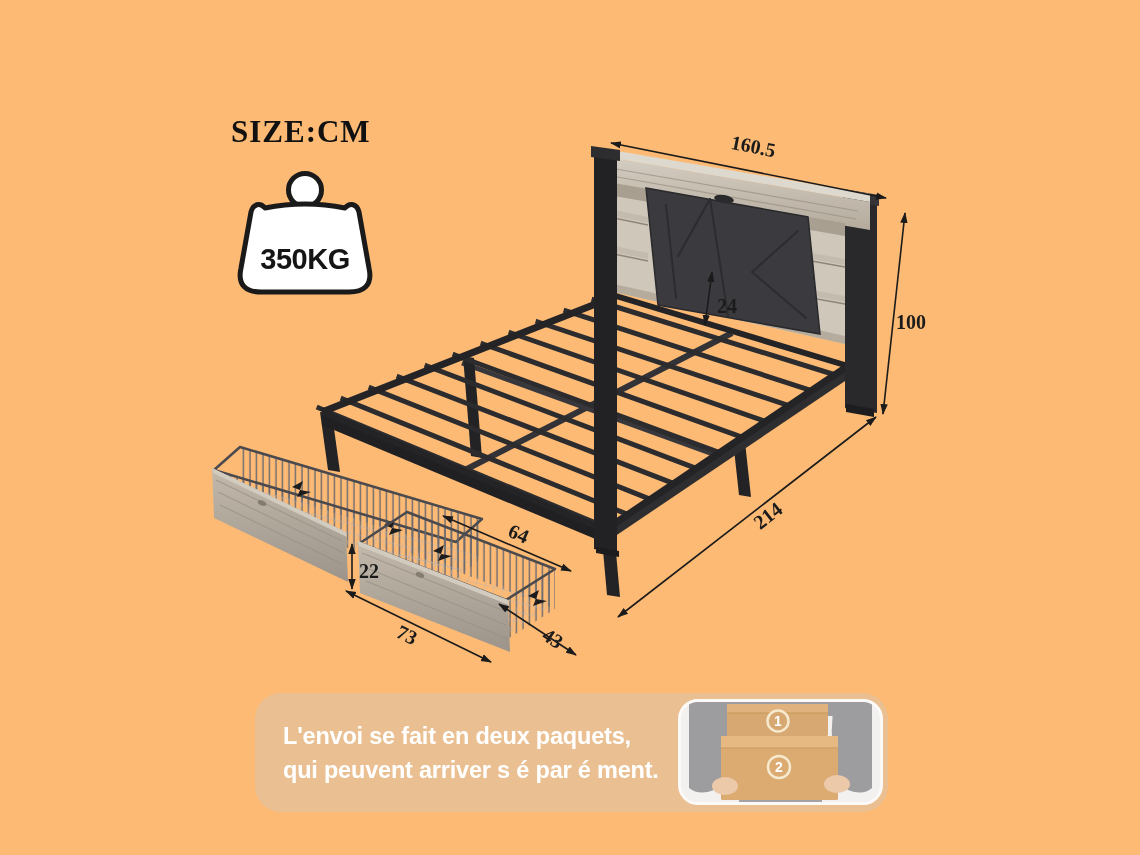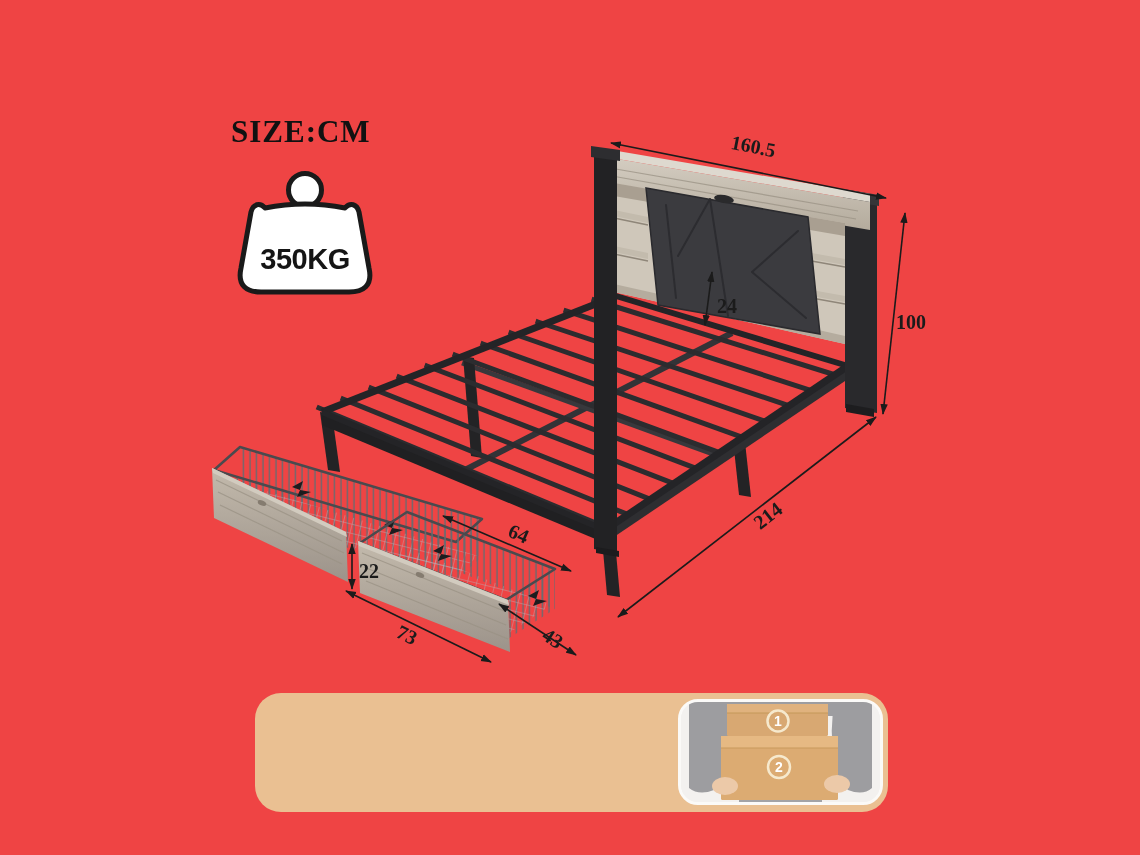--- a/index.html
+++ b/index.html
@@ -1,16 +1,16 @@
 <!DOCTYPE html>
 <html><head>
 <meta charset="utf-8">
 <style>
   html,body{margin:0;padding:0;background:#ffffff;}
-  .stage{position:relative;width:1140px;height:855px;background:#ef4444;overflow:hidden;
+  .stage{position:relative;width:1140px;height:855px;background:#fdba74;overflow:hidden;
          font-family:"Liberation Sans",sans-serif;}
   svg text{user-select:none;}
   .title-text{font:700 31px "Liberation Serif",serif;fill:#111;letter-spacing:1px;}
   .kg-text{font:700 29px "Liberation Sans",sans-serif;fill:#151515;letter-spacing:-0.5px;}
   .dim-text{font:700 20px "Liberation Serif",serif;fill:#1b1b1b;}
   .dim-line{stroke:#1b1b1b;stroke-width:1.6;fill:none;}
   .rail{stroke:#242427;fill:none;}
   .slat{stroke:#2c2c2f;stroke-width:5;stroke-linecap:square;}
   .wire-rim{stroke:#4a4a4e;stroke-width:2.5;fill:none;stroke-linejoin:round;}
   .wood-streak{stroke:#9a9184;stroke-width:1.2;fill:none;opacity:.75;}
@@ -203,20 +203,24 @@
     </g>
     <g>
       <line class="dim-line" x1="499" y1="604" x2="576" y2="655" marker-start="url(#arr)" marker-end="url(#arr)"></line>
       <text class="dim-text" text-anchor="middle" transform="translate(549,644) rotate(33.5)">43</text>
     </g>
   </g>
 </svg>
 
 
 <div class="banner">
+  <div class="banner-textwrap">
+    <div class="banner-line">L'envoi se fait en deux paquets,</div>
+    <div class="banner-line">qui peuvent arriver s é par é ment.</div>
+  </div>
   <div class="banner-photo">
     <svg width="199" height="100" viewBox="0 0 199 100">
       <rect x="0" y="0" width="199" height="100" fill="#f3f1ef"></rect>
 
       <path d="M8,0 L45,0 Q51,28 47,56 Q45,78 33,88 Q18,94 8,86 Z" fill="#9d9da0"></path>
       <path d="M191,0 L154,0 Q148,26 153,54 Q155,78 167,88 Q182,94 191,86 Z" fill="#9d9da0"></path>
       <rect x="45" y="0" width="109" height="14" fill="#9d9da0"></rect>
       <rect x="58" y="92" width="83" height="8" fill="#a3a3a6"></rect>
 
       <g>

